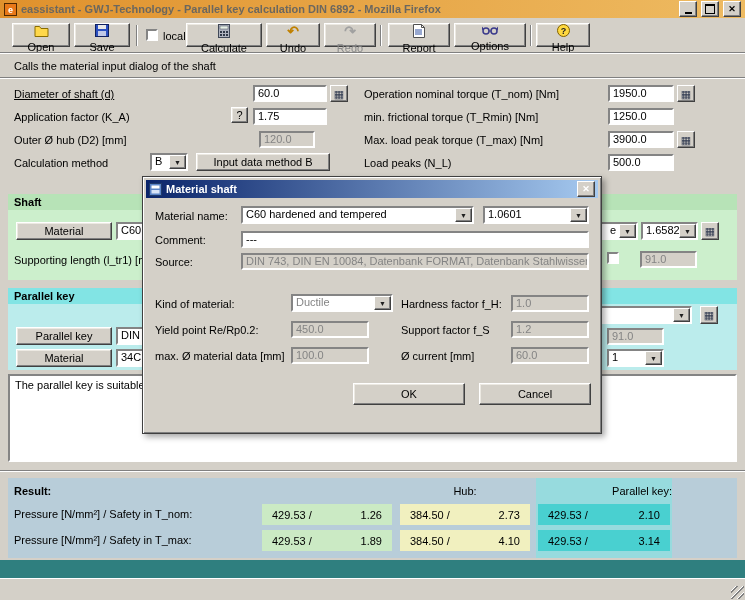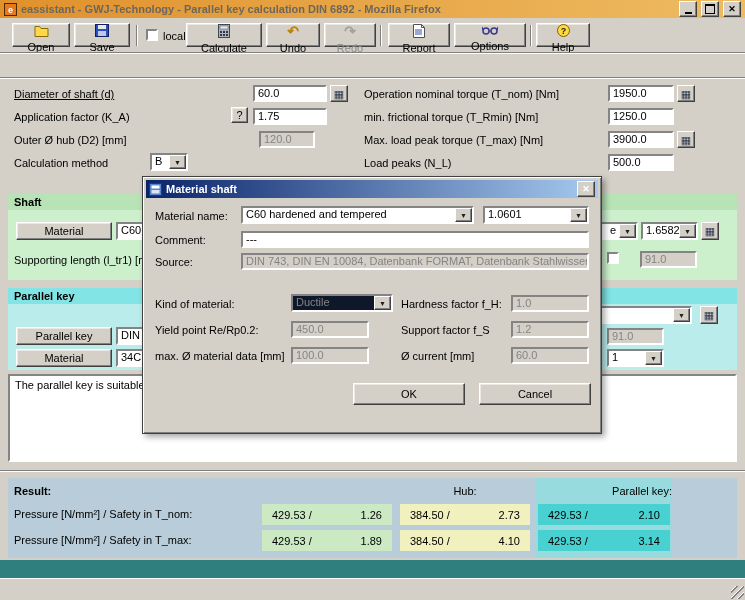--- a/index.html
+++ b/index.html
@@ -21,21 +21,21 @@
         box-shadow:inset -1px -1px 0 #808080, inset 1px 1px 0 #ece9e2;cursor:pointer;box-sizing:border-box;flex-direction:column;}
   .tbtn.disabled{color:#8a8a8a;}
   .tsep{position:absolute;top:25px;height:21px;width:0;border-left:1px solid #808080;border-right:1px solid #ffffff;}
   .groove{position:absolute;left:0;width:745px;height:0;border-top:1px solid #808080;border-bottom:1px solid #ffffff;}
   .combo{position:absolute;height:18px;background:#fff;border:2px solid;
          border-color:#848484 #ffffff #ffffff #848484;box-sizing:border-box;display:flex;align-items:stretch;}
   .combo .txt{flex:1;padding:0 3px;line-height:13px;white-space:nowrap;overflow:hidden;}
   .combo .cbtn{width:15px;background:#d4d0c8;border:1px solid;border-color:#ffffff #404040 #404040 #ffffff;
          box-shadow:inset -1px -1px 0 #808080;display:flex;align-items:center;justify-content:center;}
   .combo .cbtn::after{content:"▼";font-size:7px;color:#202020;}
-  .combo.disabled{background:#0f172a;color:#848484;}
+  .combo.disabled{background:#ffffff;color:#848484;}
   .calcbtn{position:absolute;width:18px;height:17px;display:flex;align-items:center;justify-content:center;
         background:#d4d0c8;border:1px solid;border-color:#ffffff #404040 #404040 #ffffff;
         box-shadow:inset -1px -1px 0 #808080;cursor:pointer;box-sizing:border-box;}
   .calcglyph::after{content:"▦";font-size:11px;color:#303a50;line-height:1;}
   .checkbox{position:absolute;width:12px;height:12px;background:#fff;border:2px solid;
         border-color:#848484 #ffffff #ffffff #848484;box-sizing:border-box;cursor:pointer;}
   
   .titlebar{position:absolute;left:0;top:0;width:745px;height:18px;
         background:linear-gradient(90deg,#e0912c,#eebb62);display:flex;align-items:center;gap:4px;padding:0 4px;
         box-sizing:border-box;}
@@ -160,40 +160,42 @@
     <span style="display:flex;">
         <svg width="13" height="13">
           <circle cx="6.5" cy="6.5" r="6" fill="#ffd940" stroke="#806000"></circle>
           <text x="6.5" y="9.5" font-size="9" font-weight="bold" text-anchor="middle" fill="#202020">?</text>
         </svg>
       </span>
     <span>Help</span>
   </div>
   <div class="groove" style="top:52px;"></div>
 
+  <div class="lbl" style="left:14px;top:59px;">Calls the material input dialog of the shaft</div>
   <div class="groove" style="top:77px;"></div>
 
   <div class="lbl" style="left:14px;top:87px;text-decoration:underline;">Diameter of shaft (d)</div>
   <div class="field" style="left:253px;top:85px;width:74px;">60.0</div>
   <div class="calcbtn" style="left:330px;top:85px;">
       <span class="calcglyph"></span>
     </div>
 
   <div class="lbl" style="left:14px;top:110px;">Application factor (K_A)</div>
   <div class="btn" style="left:231px;top:107px;width:17px;height:16px;">?</div>
   <div class="field" style="left:253px;top:108px;width:74px;">1.75</div>
 
   <div class="lbl" style="left:14px;top:133px;">Outer Ø hub (D2) [mm]</div>
   <div class="field disabled" style="left:259px;top:131px;width:56px;">120.0</div>
 
   <div class="lbl" style="left:14px;top:156px;">Calculation method</div>
   <div class="combo" style="left:150px;top:153px;width:38px;">
     <span class="txt">B</span>
     <span class="cbtn"></span>
   </div>
+  <div class="btn" style="left:196px;top:153px;width:134px;height:18px;">Input data method B</div>
 
   <div class="lbl" style="left:364px;top:87px;">Operation nominal torque (T_nom) [Nm]</div>
   <div class="field" style="left:608px;top:85px;width:66px;">1950.0</div>
   <div class="calcbtn" style="left:677px;top:85px;">
       <span class="calcglyph"></span>
     </div>
 
   <div class="lbl" style="left:364px;top:110px;">min. frictional torque (T_Rmin) [Nm]</div>
   <div class="field" style="left:608px;top:108px;width:66px;">1250.0</div>
 

